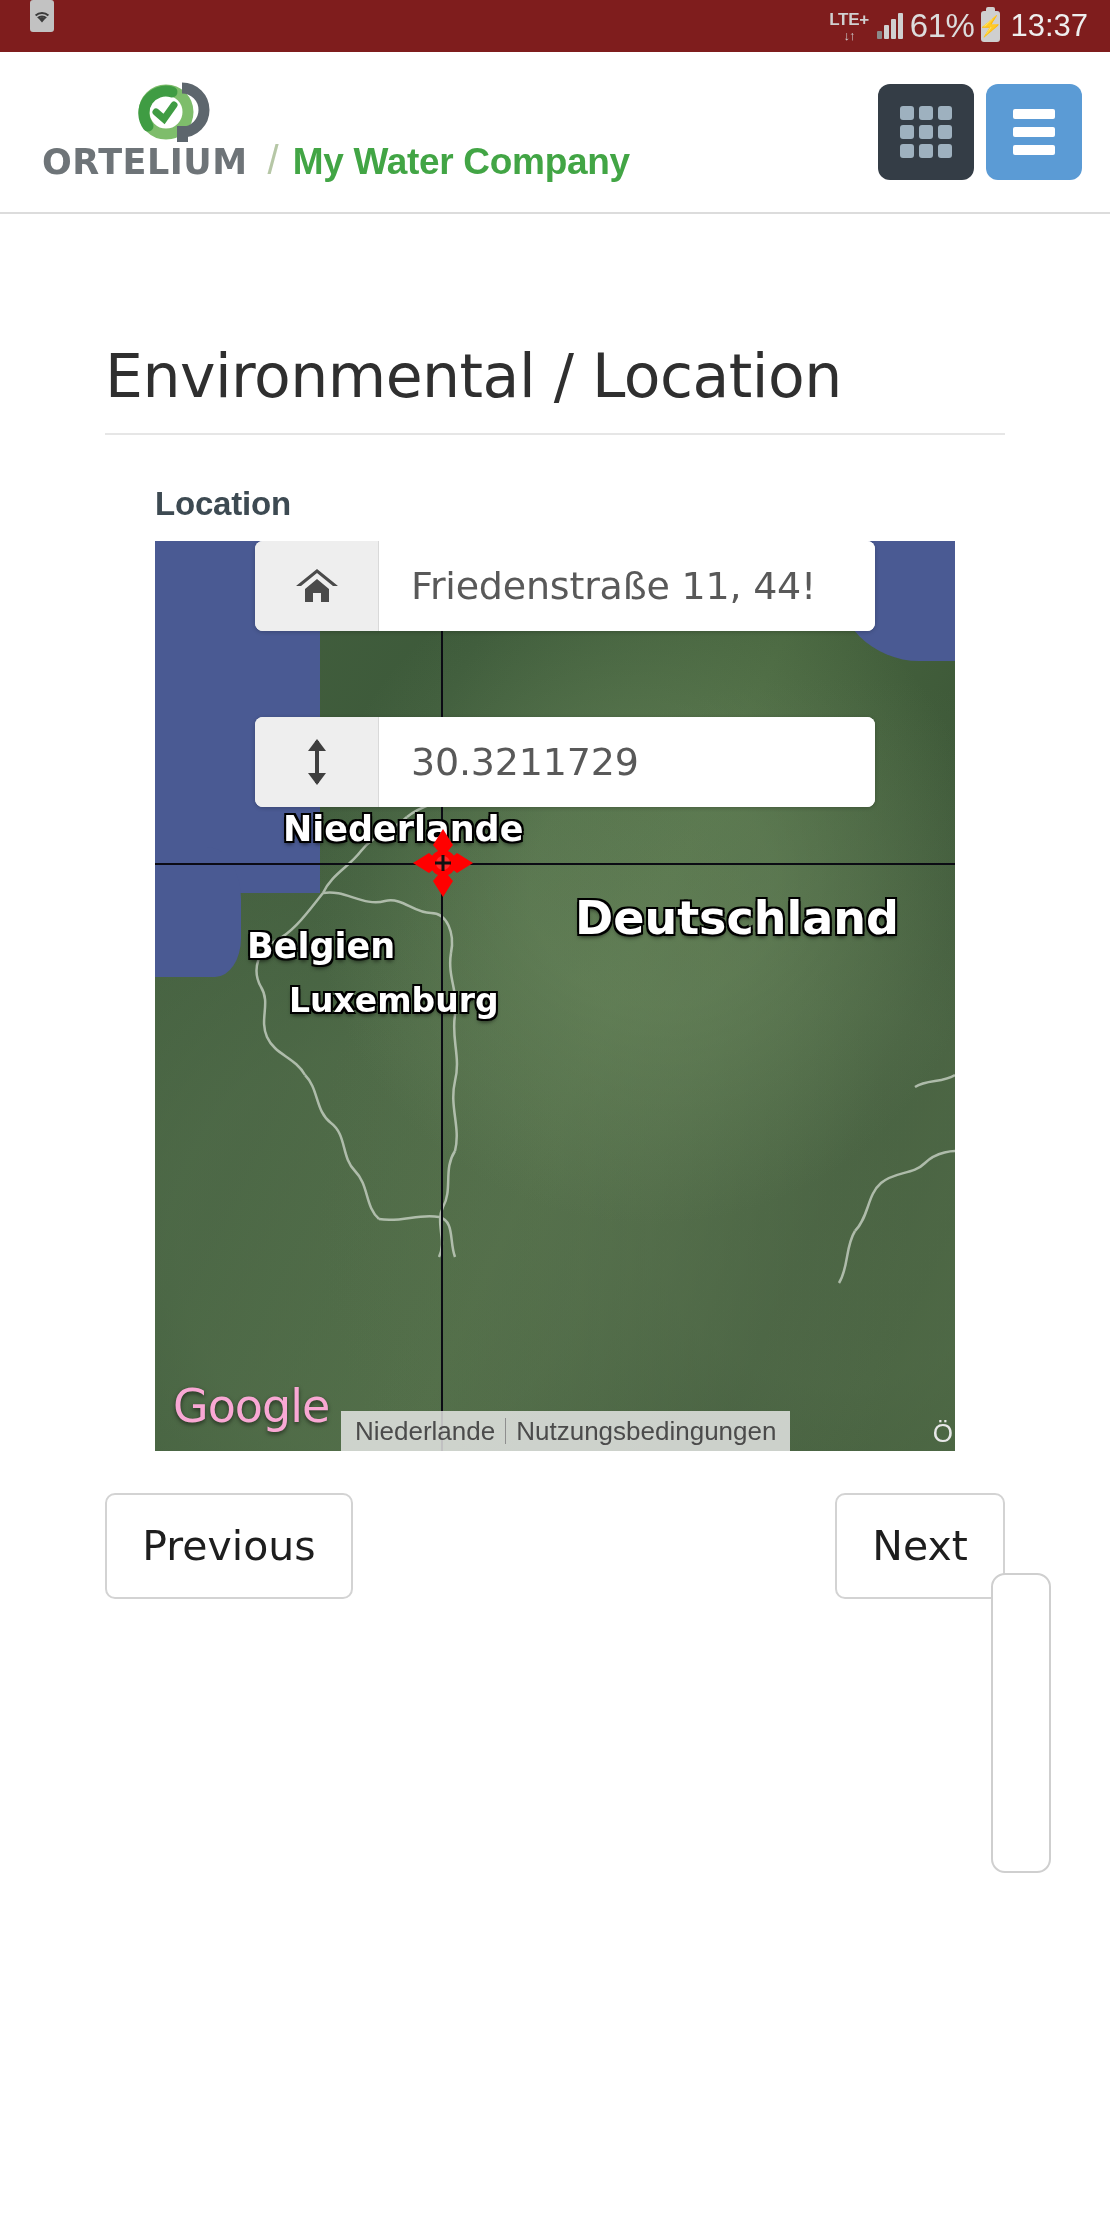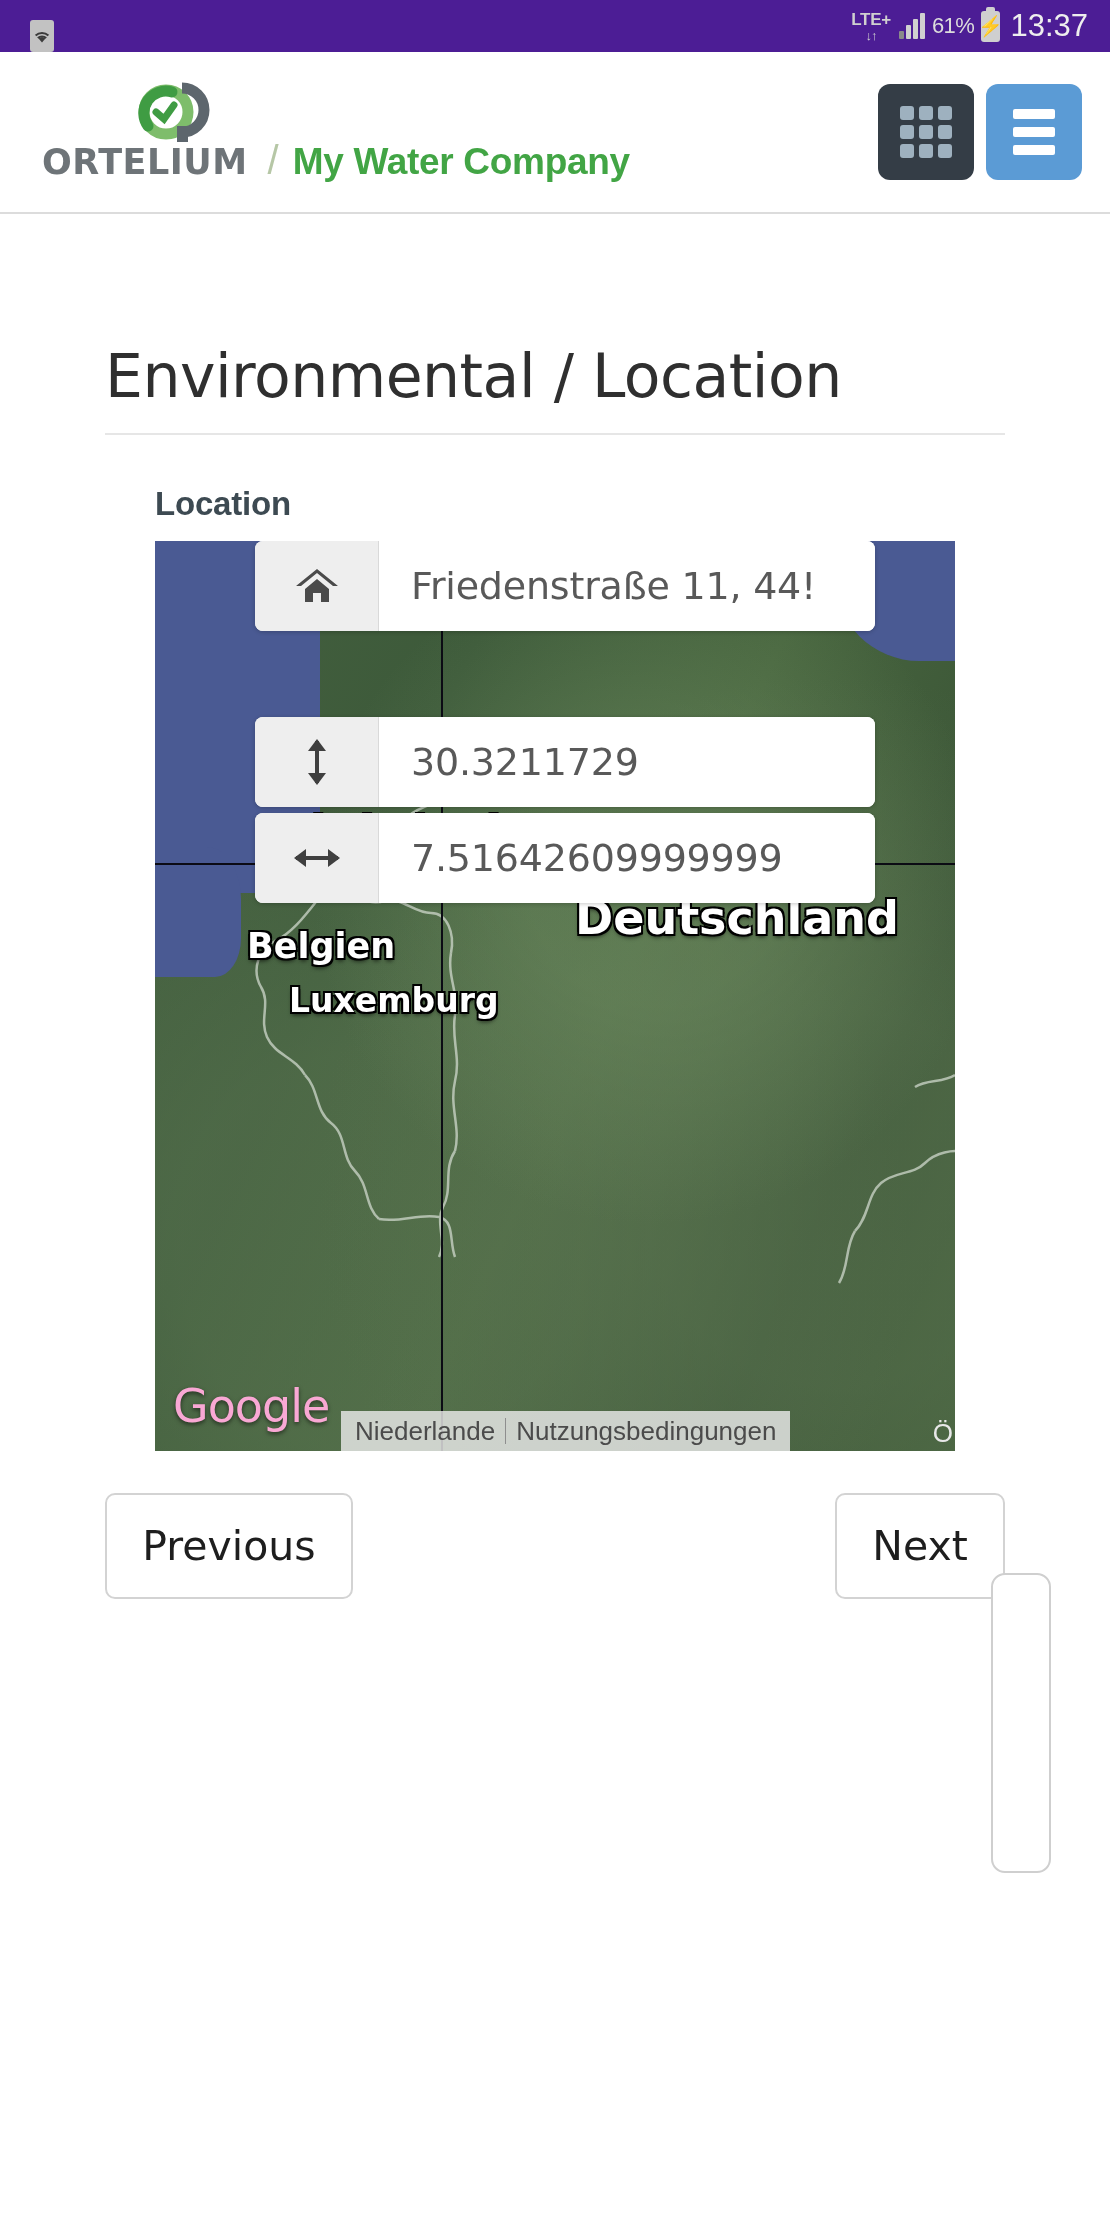--- a/index.html
+++ b/index.html
@@ -10,23 +10,23 @@
     background: #ffffff;
     font-family: "Liberation Sans", sans-serif;
     overflow: hidden;
   }
 
   
   .statusbar {
     position: relative;
     width: 1110px;
     height: 52px;
-    background: #4c1d95;
-    display: flex;
-    align-items: flex-end;
+    background: #7f1d1d;
+    display: flex;
+    align-items: flex-start;
     color: #c8c8c8;
   }
   .sb-left {
     display: flex;
     align-items: center;
     padding-left: 30px;
   }
   .wifi-badge {
     width: 24px; height: 32px;
     background: #c2c2c2;
@@ -73,21 +73,21 @@
     display: block;
     width: 5px;
     background: #d0d0d0;
     border-radius: 1px;
   }
   .signal-bars i:nth-child(1) { height: 8px;  background:#8a8a8a; }
   .signal-bars i:nth-child(2) { height: 14px; }
   .signal-bars i:nth-child(3) { height: 20px; }
   .signal-bars i:nth-child(4) { height: 26px; }
   .battery-pct {
-    font-size: 22px;
+    font-size: 33px;
     color: #dcdcdc;
     letter-spacing: -0.5px;
   }
   .battery-icon {
     width: 19px;
     height: 31px;
     border-radius: 3px;
     background: #cfcfcf;
     position: relative;
     display: flex; align-items: center; justify-content: center;
@@ -595,30 +595,20 @@
         <span class="field-prefix">
           <svg width="30" height="46" viewBox="0 0 30 46">
             <path d="M15 2 L15 44" stroke="#3f3f3f" stroke-width="4"></path>
             <path d="M15 0 L24 12 L6 12 Z" fill="#3f3f3f"></path>
             <path d="M15 46 L24 34 L6 34 Z" fill="#3f3f3f"></path>
           </svg>
         </span>
         <span class="field-value" placeholder="Latitude">30.3211729</span>
       </div>
 
-      <div class="field">
-        <span class="field-prefix">
-          <svg width="46" height="30" viewBox="0 0 46 30">
-            <path d="M2 15 L44 15" stroke="#3f3f3f" stroke-width="4"></path>
-            <path d="M0 15 L12 6 L12 24 Z" fill="#3f3f3f"></path>
-            <path d="M46 15 L34 6 L34 24 Z" fill="#3f3f3f"></path>
-          </svg>
-        </span>
-        <span class="field-value" placeholder="Longitude">7.51642609999999</span>
-      </div>
     </div>
   </div>
 
   <div class="wizard-nav">
     <button class="wz-btn wz-prev">Previous</button>
     <button class="wz-btn wz-next">Next</button>
     <div class="edge-card"></div>
   </div>
 
 </div>

